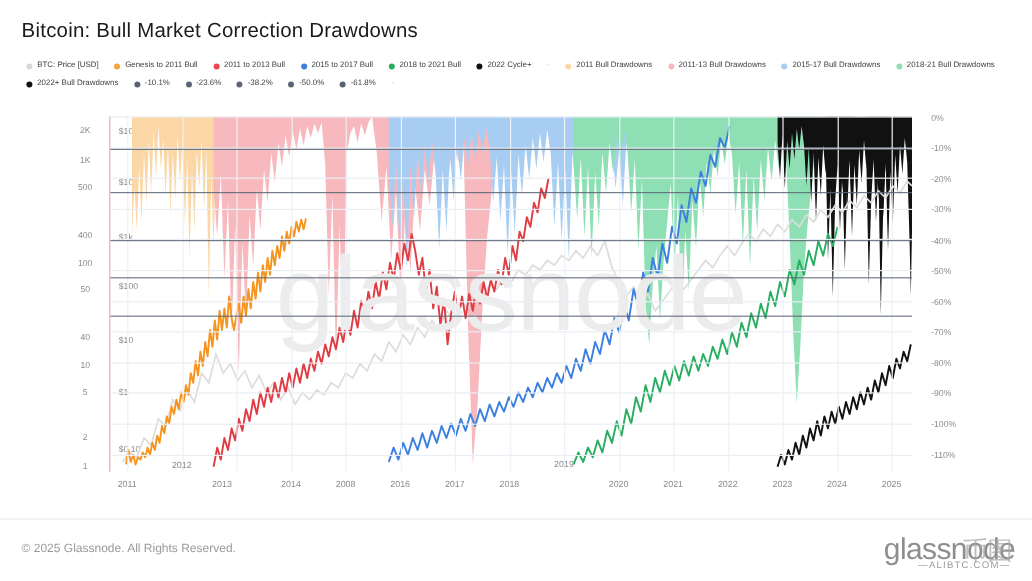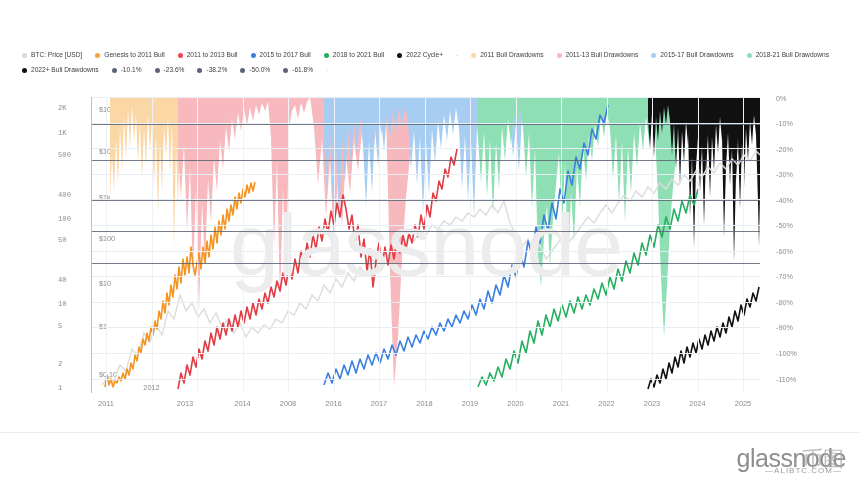--- a/index.html
+++ b/index.html
@@ -61,21 +61,21 @@
     position:absolute;left:0;width:100%;height:1px;background:#e9eef4;
   }
   .gridline-vert{
     position:absolute;top:0;width:1px;height:100%;background:#eef1f5;
   }
 
   
   .tick{
     position:absolute;font-size:7.2px;color:#8c8c8c;white-space:nowrap;
   }
-  .tick-left-outer{position:absolute;width:26px;text-align:left;font-family:Liberation Mono, monospace;}
+  .tick-left-outer{position:absolute;width:26px;text-align:center;}
   .tick-left-inner{position:absolute;width:34px;text-align:left;}
   .tick-right{position:absolute;left:0;text-align:left;}
   .tick-x{position:absolute;text-align:center;width:40px;font-size:7.4px;color:#8c8c8c;}
 
   
   .watermark{
     position:absolute;left:0;top:0;width:100%;height:100%;
     display:flex;align-items:center;justify-content:center;
     font-size:88px;color:#ececec;font-weight:400;letter-spacing:-1px;
     pointer-events:none;user-select:none;
@@ -102,20 +102,21 @@
   .brand-cjk{
     position:absolute;right:2px;top:3px;font-size:21px;color:#a8a8a8;opacity:.75;
   }
   svg{display:block;}
 </style>
 </head>
 <body>
 
 <div id="app">
 
+  <div class="chart-title">Bitcoin: Bull Market Correction Drawdowns</div>
 
   <div class="legend">
     <div class="legend-row row1">
       <div class="legend-item">
         <span class="legend-dot" style="background:#d8d8d8"></span>
         <span class="legend-label">BTC: Price [USD]</span>
       </div>
       <div class="legend-item">
         <span class="legend-dot" style="background:#f5a33c"></span>
         <span class="legend-label">Genesis to 2011 Bull</span>
@@ -368,31 +369,32 @@
 
     <div>
       <div class="tick-x" style="left:86px;top:311px">2011</div>
       <div class="tick-x" style="left:131.5px;top:295px">2012</div>
       <div class="tick-x" style="left:165px;top:311px">2013</div>
       <div class="tick-x" style="left:222.5px;top:311px">2014</div>
       <div class="tick-x" style="left:268px;top:311px">2008</div>
       <div class="tick-x" style="left:313.5px;top:311px">2016</div>
       <div class="tick-x" style="left:359px;top:311px">2017</div>
       <div class="tick-x" style="left:404.5px;top:311px">2018</div>
-      <div class="tick-x" style="left:450px;top:311px">2019</div>
+      <div class="tick-x" style="left:450px;top:294px">2019</div>
       <div class="tick-x" style="left:495.5px;top:311px">2020</div>
       <div class="tick-x" style="left:541px;top:311px">2021</div>
       <div class="tick-x" style="left:586.5px;top:311px">2022</div>
       <div class="tick-x" style="left:632px;top:311px">2023</div>
       <div class="tick-x" style="left:677.5px;top:311px">2024</div>
       <div class="tick-x" style="left:723px;top:311px">2025</div>
     </div>
   </div>
 
   <div class="footer-sep"></div>
+  <div class="copyright">© 2025 Glassnode. All Rights Reserved.</div>
 
   <div class="brand">
     <div class="brand-text">glassnode</div>
     <div class="brand-cjk">币图</div>
     <div class="brand-wm">—ALIBTC.COM—</div>
   </div>
 
 </div>
 
 </body></html>

